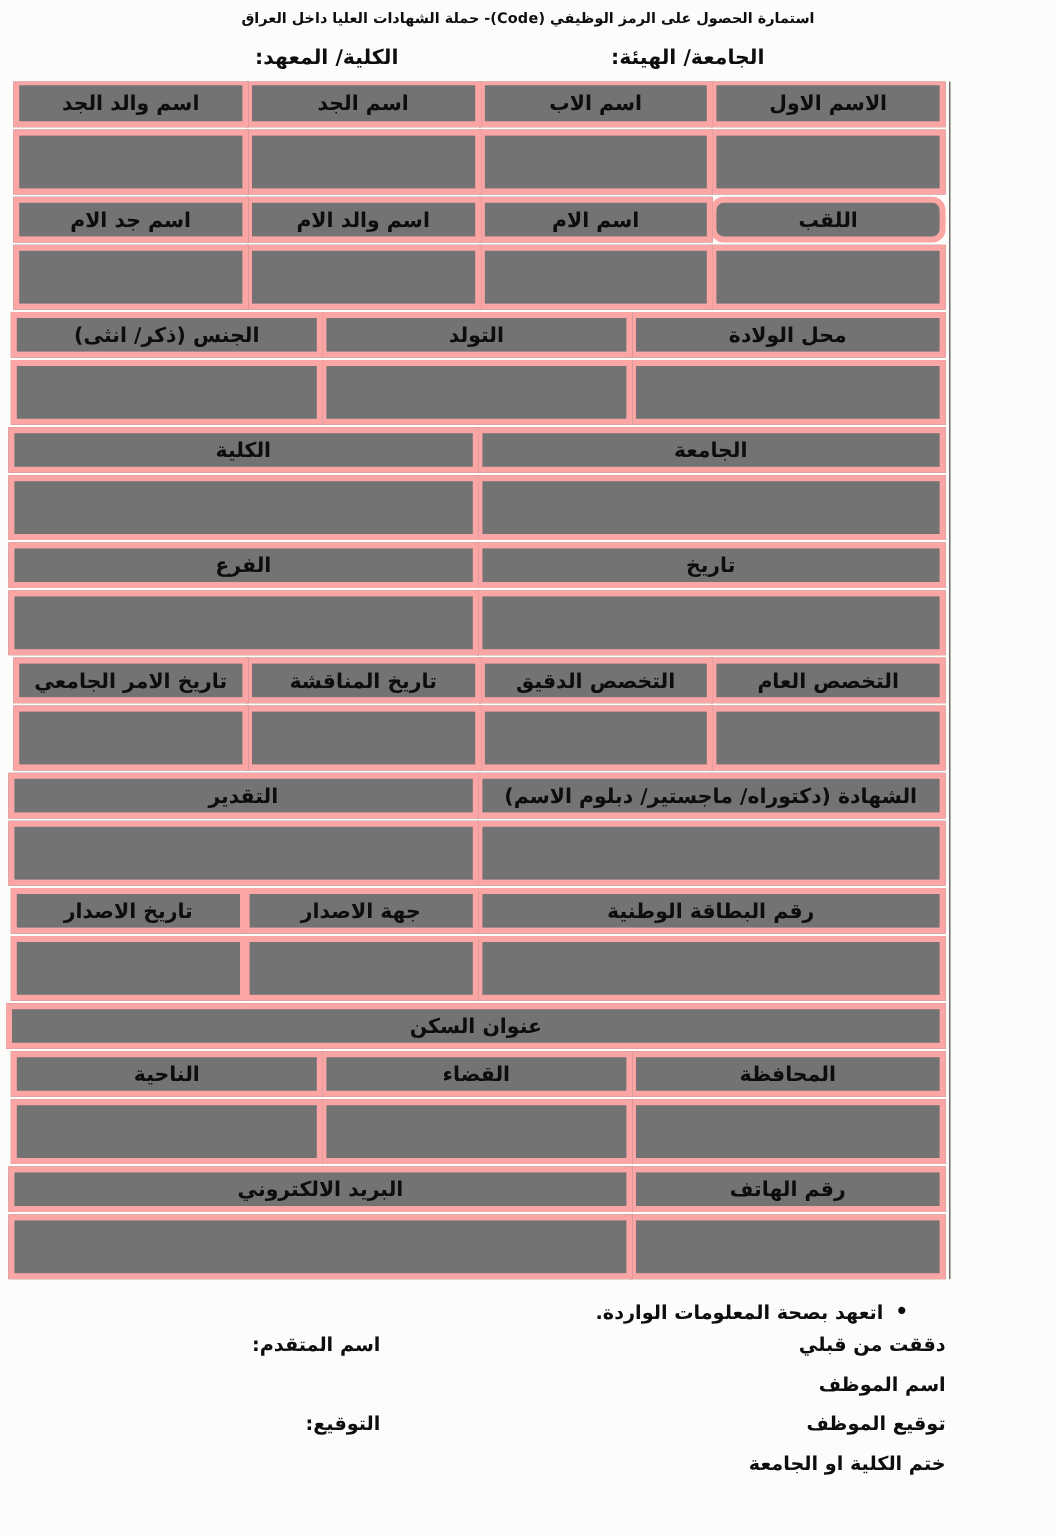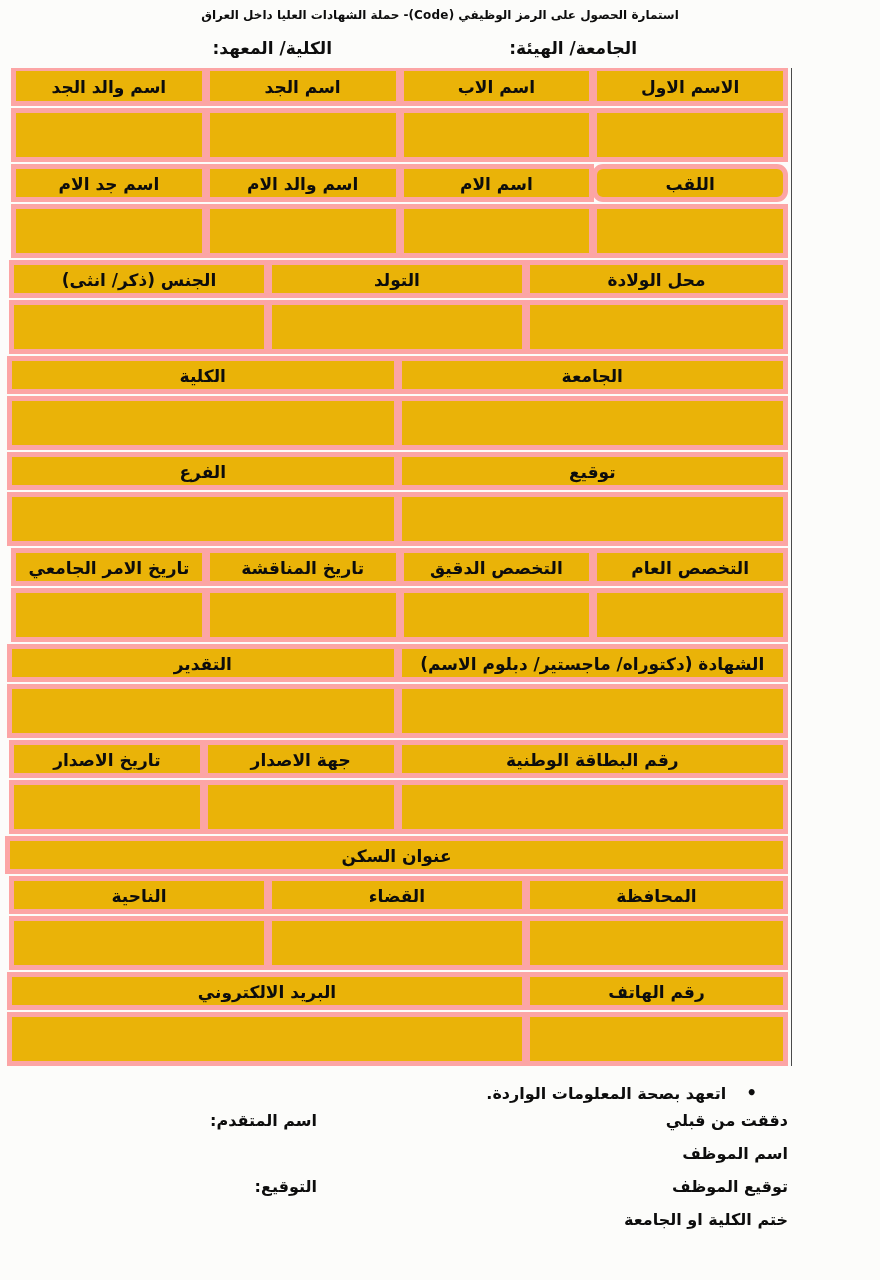--- a/index.html
+++ b/index.html
@@ -27,37 +27,37 @@
     direction:rtl;
   }
   
   .form-table::after {
     content:""; position:absolute; top:0; bottom:0; right:-4px;
     width:1px; background:#4a4a4a;
   }
   .frow { display:flex; direction:rtl; }
   .frow + .frow { margin-top:2px; }           
   .cell {
-    box-sizing:border-box; border:5px solid #fca5a5; background:#eab308;
+    box-sizing:border-box; border:5px solid #fca5a5; background:#737373;
     flex:0 0 auto;
   }
   .cell + .cell { margin-right:-2px; }        
   .frow:first-child .cell { border-top-width:3px; }
   .hcell {
     height:38px; display:flex; align-items:center; justify-content:center;
     font-weight:bold; font-size:17px; padding:2px 4px 0 4px; text-align:center;
   }
   .icell { height:54px; }
 
   
   .footer { direction:rtl; margin-top:14px; font-weight:bold; font-size:16px; }
   .pledge { display:flex; direction:rtl; align-items:center;
     height:26px; margin-right:123px; }
   .bullet { font-size:17px; line-height:1; }
-  .pledge-text { margin-right:20px; }
+  .pledge-text { margin-right:10px; }
   .sign-line { position:relative; height:33px; }
   .sign-right { position:absolute; right:92px; top:5px; white-space:nowrap; }
   .sign-left  { position:absolute; right:563px; top:5px; white-space:nowrap; }
 </style>
 </head>
 <body>
 
 <div class="page">
 
   <div class="title">استمارة الحصول على الرمز الوظيفي (Code)- حملة الشهادات العليا داخل العراق</div>
@@ -104,21 +104,21 @@
       </div>
       <div class="frow">
         <div class="cell hcell" style="width: 50%;">الجامعة</div>
         <div class="cell hcell" style="width: 50%;">الكلية</div>
       </div>
       <div class="frow">
         <div class="cell icell" style="width: 50%;"></div>
         <div class="cell icell" style="width: 50%;"></div>
       </div>
       <div class="frow">
-        <div class="cell hcell" style="width: 50%;">توقيع</div>
+        <div class="cell hcell" style="width: 50%;">تاريخ</div>
         <div class="cell hcell" style="width: 50%;">الفرع</div>
       </div>
       <div class="frow">
         <div class="cell icell" style="width: 50%;"></div>
         <div class="cell icell" style="width: 50%;"></div>
       </div>
       <div class="frow">
         <div class="cell hcell" style="width: 25%;">التخصص العام</div>
         <div class="cell hcell" style="width: 25%;">التخصص الدقيق</div>
         <div class="cell hcell" style="width: 25%;">تاريخ المناقشة</div>

